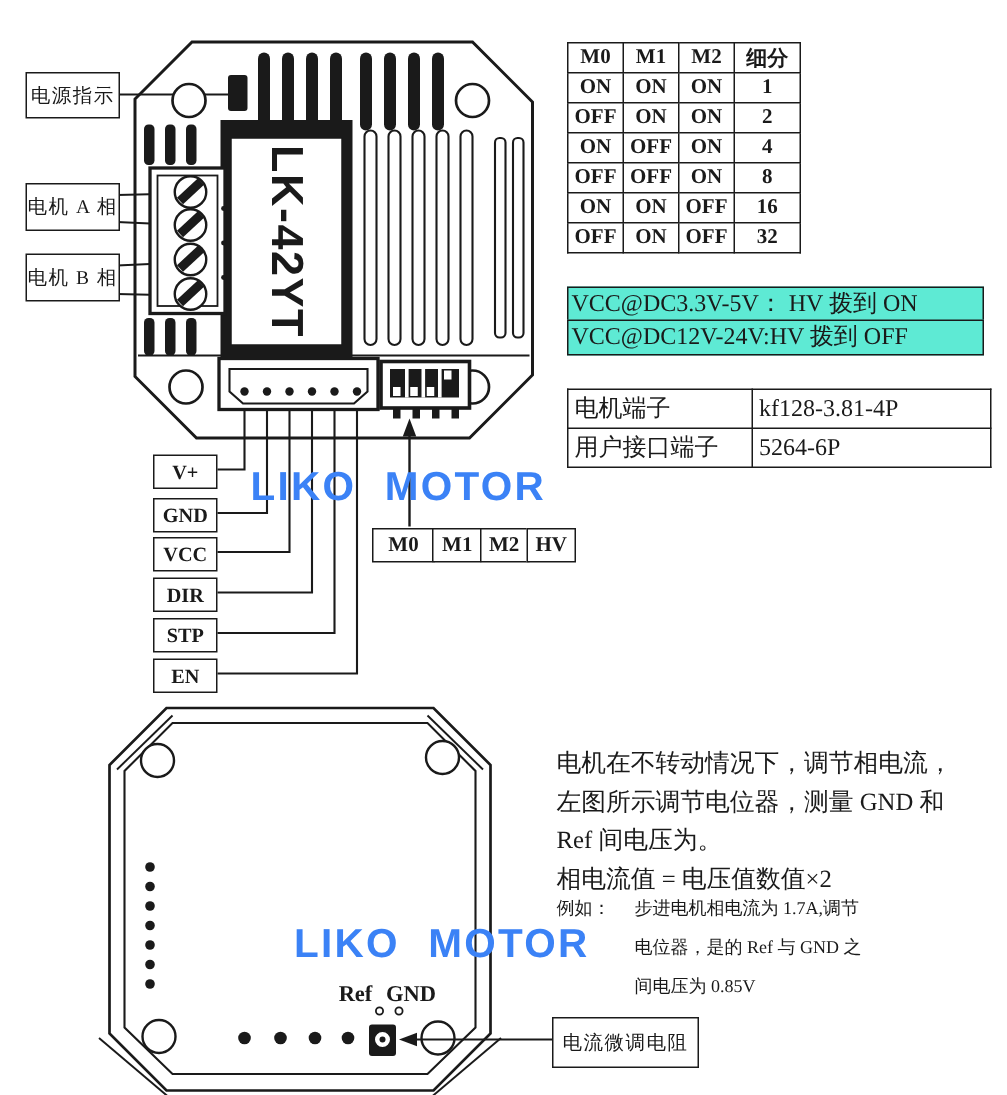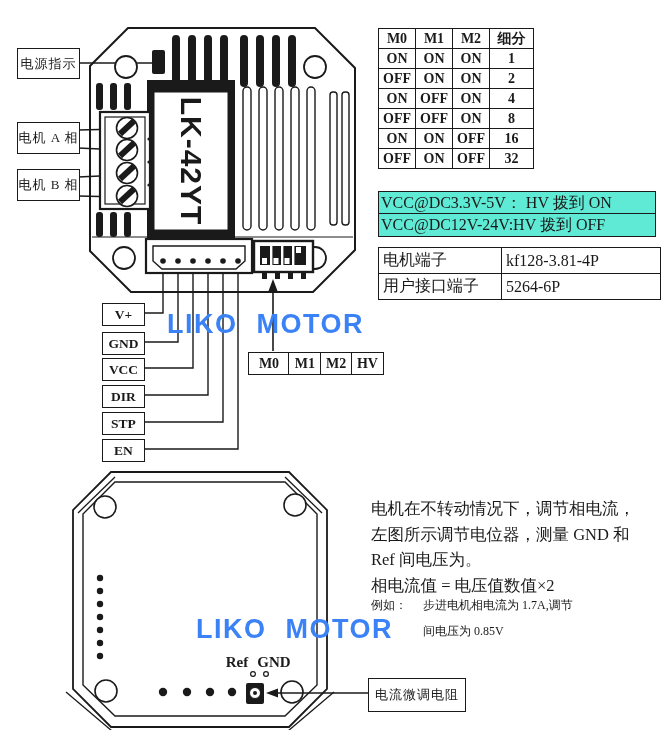--- a/index.html
+++ b/index.html
@@ -13,21 +13,21 @@
   .dipcell{font-weight:bold;font-size:14px;}
   table{border-collapse:collapse;background:#fff;}
   .mtab{position:absolute;left:378px;top:28px;z-index:2;}
   .mtab td{border:1.7px solid #1a1a1a;width:36px;height:19px;text-align:center;
            font-weight:bold;font-size:14px;font-family:"Liberation Serif","DejaVu Serif",serif;padding:0;}
   .mtab td.wide{width:43px;}
   .notes{position:absolute;left:378px;top:191px;z-index:2;}
   .note{width:272px;height:22px;border:1.6px solid #1a1a1a;background:#5eead4;
         font-size:16px;line-height:22px;padding:0 2px;white-space:nowrap;}
   .note+.note{margin-top:-1.6px;}
-  .ctab{position:absolute;left:378px;top:247px;z-index:2;border-radius:11px;}
+  .ctab{position:absolute;left:378px;top:259px;z-index:2;border-radius:11px;}
   .ctab td{border:1.6px solid #1a1a1a;height:25px;font-size:16px;padding:0 4px;
            font-family:"Liberation Serif","DejaVu Serif",serif;}
   .ctab td.c1{width:114px;}
   .ctab td.c2{width:150px;}
   .diprow{position:absolute;left:248px;top:352px;z-index:2;display:flex;}
   .diprow .lbox{position:relative;height:21px;}
   .diprow .lbox+.lbox{margin-left:-1.7px;}
   .wm{position:absolute;z-index:3;color:#3b82f6;font-weight:bold;white-space:nowrap;
       font-family:"Liberation Sans","DejaVu Sans",sans-serif;font-size:27px;
       letter-spacing:1.5px;word-spacing:10px;}
@@ -308,17 +308,18 @@
   <div class="instr">
     <p>电机在不转动情况下，调节相电流，</p>
     <p>左图所示调节电位器，测量 GND 和</p>
     <p>Ref 间电压为。</p>
     <p>相电流值 = 电压值数值×2</p>
   </div>
   <div class="example">
     <div class="prefix">例如：</div>
     <div>
       <p>步进电机相电流为 1.7A,调节</p>
+      <p>电位器，是的 Ref 与 GND 之</p>
       <p>间电压为 0.85V</p>
     </div>
   </div>
 
 </div>
 
 </body></html>

